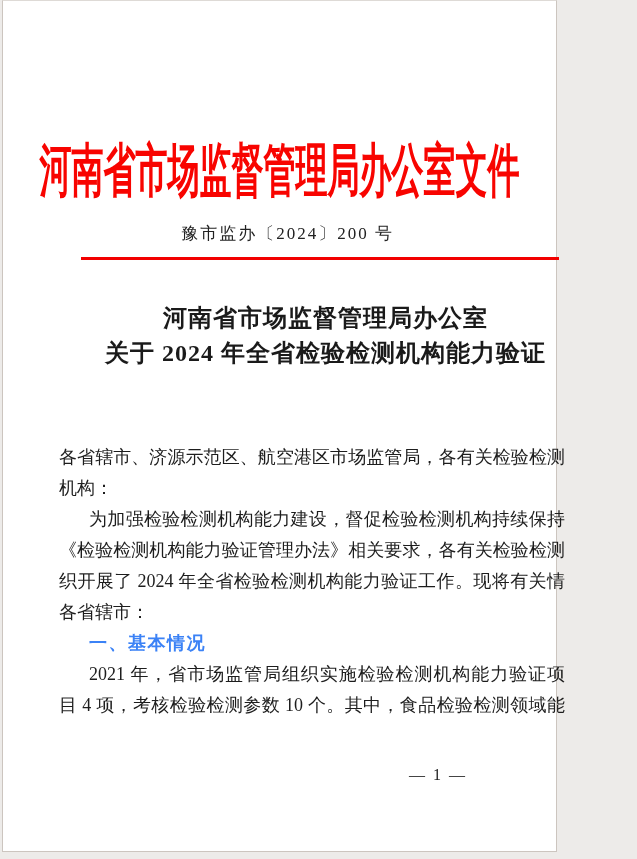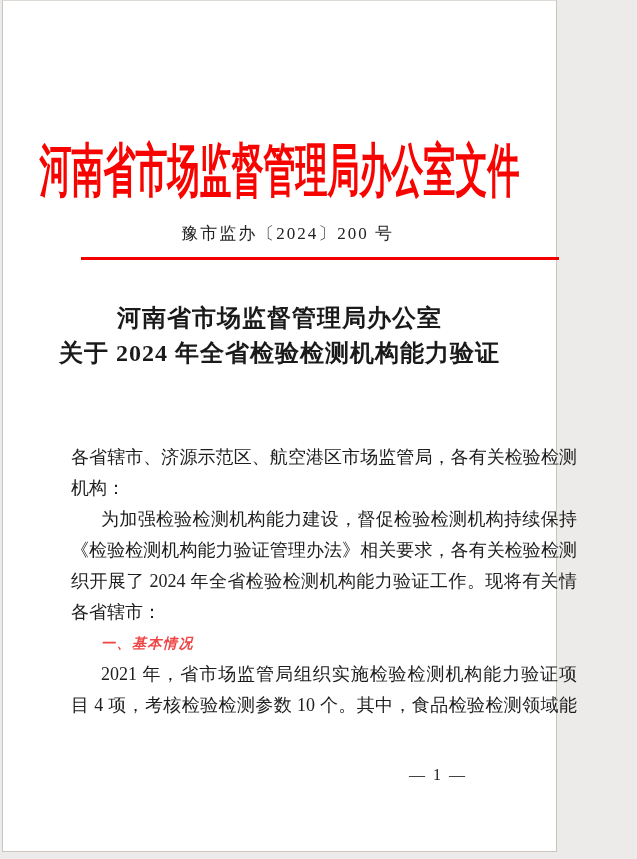--- a/index.html
+++ b/index.html
@@ -60,47 +60,47 @@
     position: absolute;
     top: 300px;
     left: 0;
     width: 100%;
     text-align: center;
     font-size: 24px;
     font-weight: bold;
     letter-spacing: 1px;
     line-height: 35px;
     color: #1a1a1a;
+    padding-left: 46px;
   }
   .doc-body {
     position: absolute;
     top: 441px;
-    left: 68px;
+    left: 56px;
     width: 506px;
     font-size: 18px;
     line-height: 31px;
     color: #1d1d1d;
   }
   .body-line {
     text-align: justify;
     text-justify: inter-character;
   }
   .body-line.full {
     text-align-last: justify;
   }
   .body-line.indent {
     text-indent: 30px;
   }
   .body-line.heading {
     font-family: "Liberation Sans", sans-serif;
     font-weight: bold;
-    font-size: 14px;
+    font-size: 18px;
     letter-spacing: 1.5px;
-    color: #ef4444;
-    font-style: italic;
+    color: #3b82f6;
   }
   .page-num {
     position: absolute;
     top: 765px;
     right: 89px;
     font-size: 16px;
     letter-spacing: 2px;
     color: #222222;
     white-space: nowrap;
   }

